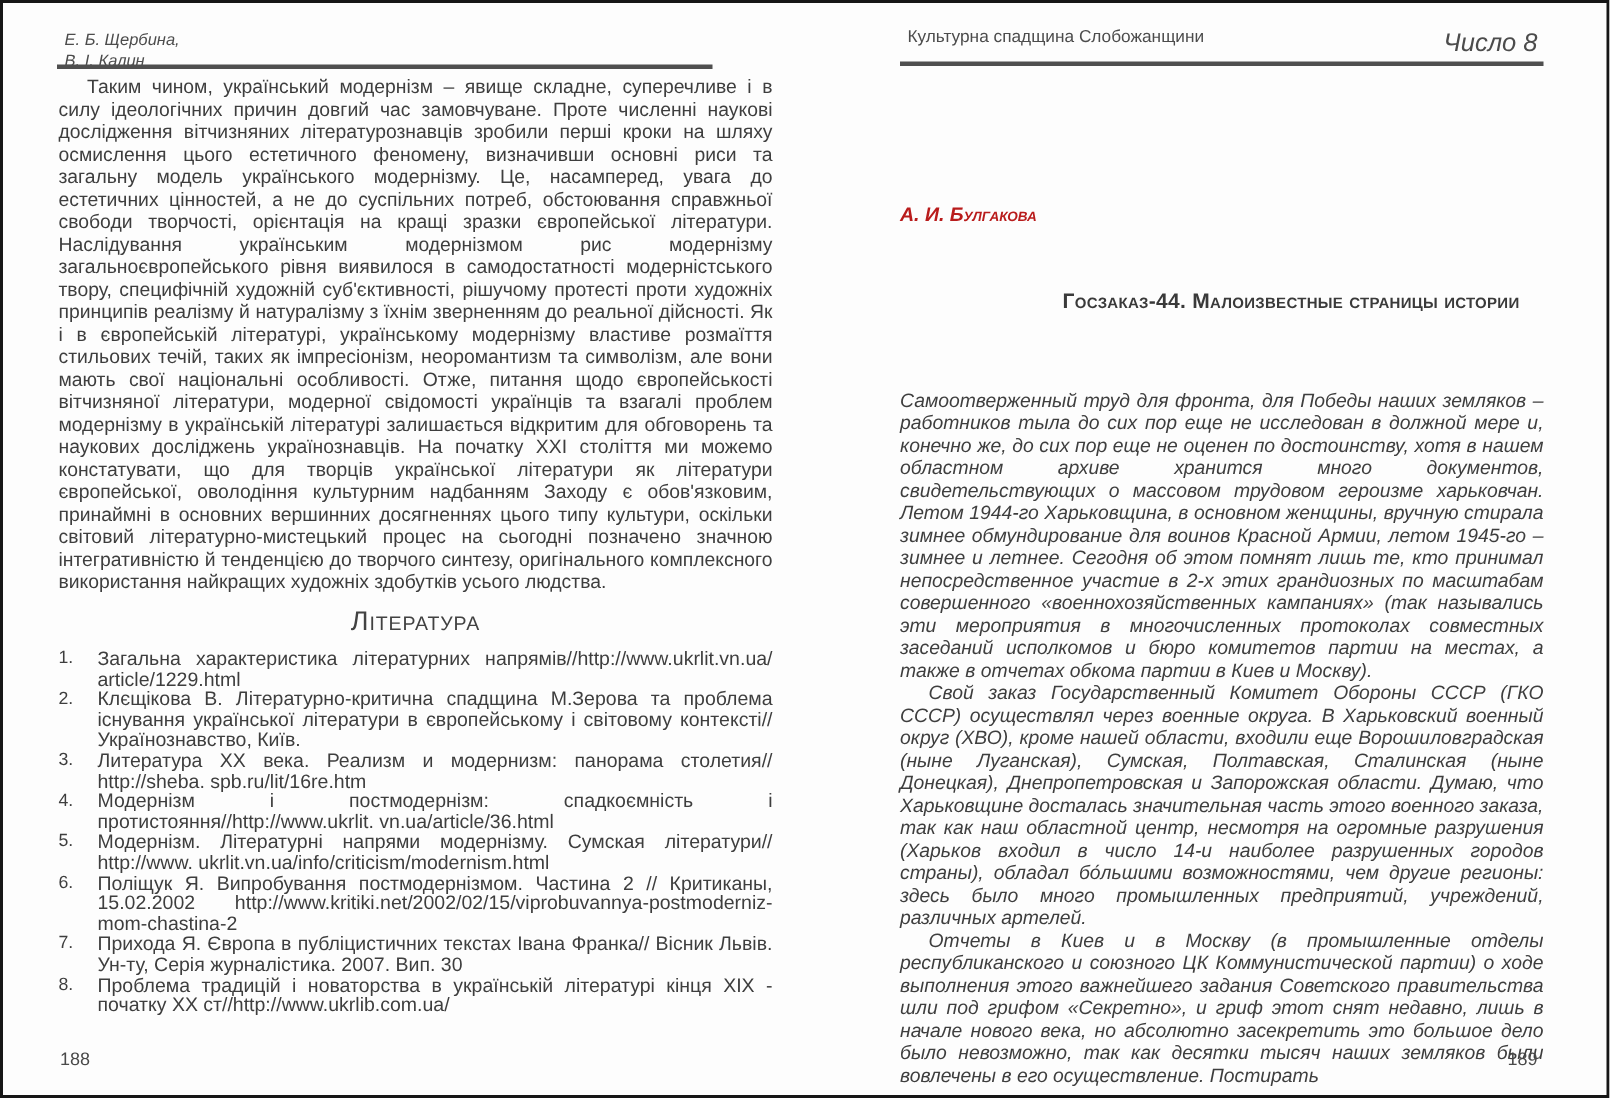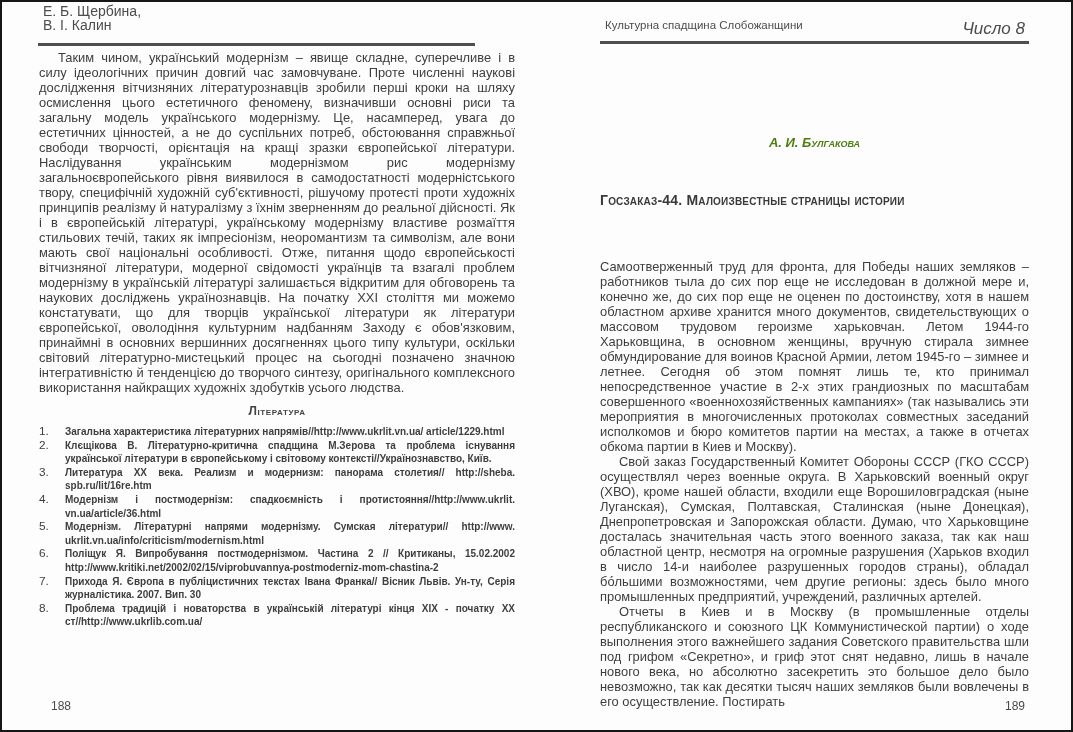--- a/index.html
+++ b/index.html
@@ -8,22 +8,22 @@
     width:1073px;height:732px;
     background:#fdfdfd;
     border:2px solid #161616;
     box-sizing:border-box;
     overflow:hidden;
     font-family:"Liberation Sans","DejaVu Sans",sans-serif;
     color:#3e3e3e;
   }
   
   .hdr-authors{
-    position:absolute;left:41px;top:3px;
-    font-size:14px;line-height:13.5px;color:#4c4c4c;
+    position:absolute;left:41px;top:19px;
+    font-style:italic;font-size:11px;line-height:13.5px;color:#4c4c4c;
   }
   .hdr-journal{
     position:absolute;left:603px;top:17px;
     font-size:11.5px;color:#4c4c4c;
   }
   .hdr-issue{
     position:absolute;right:46px;top:17px;
     font-style:italic;font-size:17px;color:#4c4c4c;
   }
   .rule{position:absolute;height:3px;background:#4f4f4f;}
@@ -38,63 +38,61 @@
     margin:0;
     font-size:12.9px;line-height:15px;
     text-align:justify;
     color:#3e3e3e;
   }
   .body-par.indent{text-indent:19px;}
 
   .lit-heading{
     margin:9px 0 7px 0;
     text-align:center;
-    font-size:12px;
+    font-size:18px;
     font-variant:small-caps;
     letter-spacing:0.6px;
     color:#424242;
-    font-weight:bold;
   }
   .refs{margin:0;padding:0;list-style:none;}
   .ref{display:flex;margin:0;}
   .ref-num{flex:none;width:26px;font-size:11.8px;line-height:13.6px;}
   .ref-text{
     flex:1;
-    font-size:10px;line-height:13.6px;
+    font-size:13px;line-height:13.6px;
     text-align:justify;
     overflow-wrap:break-word;
     word-break:break-word;
-    font-weight:bold;
   }
 
   
   .right-col{position:absolute;left:598px;top:0;width:429px;height:732px;}
   .article-author{
     position:absolute;top:133px;left:0;right:0;
-    text-align:center;
+    text-align:left;
     font-weight:bold;font-style:italic;
     font-variant:small-caps;
-    font-size:13px;color:#4d7c0f;
+    font-size:13px;color:#b91c1c;
   }
   .article-title{
     position:absolute;top:190px;left:0;right:16px;
-    text-align:left;
+    text-align:right;
     font-weight:bold;
     font-variant:small-caps;
     font-size:14px;line-height:17px;
     letter-spacing:0.2px;
     color:#3a3a3a;
   }
-  .right-body{position:absolute;top:257px;left:0;width:429px;}
+  .right-body{position:absolute;top:257px;left:0;width:429px;font-style:italic;}
 
   .page-num{
     position:absolute;top:697px;
     font-size:12px;color:#4a4a4a;
   }
-  .page-num-left{left:49px;}
+  .page-num-left{left:38px;}
   .page-num-right{right:46px;}
 </style>
 </head>
 <body>
 
 <div class="sheet">
 
   <div class="hdr-authors">
     <div>Е. Б. Щербина,</div>
     <div>В. І. Калин</div>

